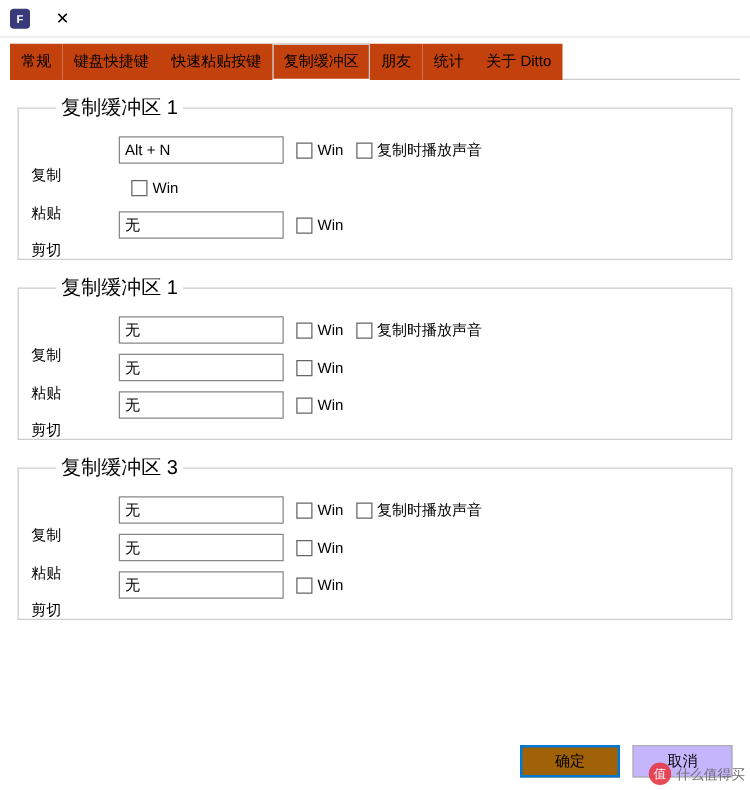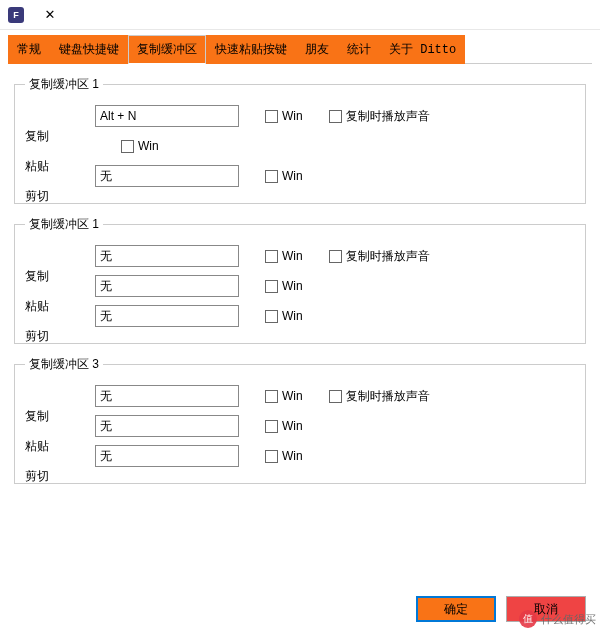--- a/index.html
+++ b/index.html
@@ -50,89 +50,89 @@
     border-bottom: 1px solid #ccc;
     position: relative;
   }
   .tab {
     padding: 5px 8px;
     border: 1px solid transparent;
     border-bottom: none;
     cursor: pointer;
     position: relative;
     top: 1px;
-    background: #f97316;
-    font-family: Liberation Mono, monospace;
+    background: #c2410c;
   }
   .tab.active {
     border-color: #ccc;
     border-bottom: 1px solid #fff;
     z-index: 1;
   }
   .content {
     padding: 12px 14px 4px 14px;
   }
   fieldset.group {
     border: 1px solid #ccc;
     margin: 0 0 12px 0;
     padding: 6px 10px 10px 10px;
   }
   fieldset.group > legend {
     padding: 0 4px;
-    font-size: 12px;
+    font-size: 16px;
+    margin-left: 20px;
   }
   .row {
     display: flex;
     align-items: center;
     margin: 4px 0;
     height: 26px;
   }
   .field-label {
     width: 70px;
     margin-top: 40px;
   }
   .hotkey {
-    width: 144px;
+    width: 132px;
     height: 22px;
     border: 1px solid #888;
     padding: 2px 4px;
     font-size: 12px;
     font-family: inherit;
   }
   .chk-wrap {
     display: inline-flex;
     align-items: center;
-    margin-left: 26px;
+    margin-left: 10px;
     cursor: pointer;
   }
   .chk {
     width: 13px;
     height: 13px;
     border: 1px solid #666;
     margin-right: 4px;
     display: inline-block;
   }
   .footer {
     position: absolute;
     bottom: 10px;
     right: 14px;
     display: flex;
     gap: 10px;
   }
   .btn {
     min-width: 80px;
     height: 26px;
     border: 1px solid #adadad;
-    background: #ef4444;
+    background: #c4b5fd;
     cursor: pointer;
     font-family: inherit;
     font-size: 12px;
   }
   .btn.primary {
-    background: #f97316;
+    background: #a16207;
     border: 2px solid #0078d7;
   }
   .watermark {
     position: absolute;
     bottom: 4px;
     right: 4px;
     display: flex;
     align-items: center;
     opacity: 0.9;
     font-size: 11px;
@@ -156,22 +156,22 @@
 <body>
 
 <div class="titlebar">
   <span class="app-icon">F</span>
   <span class="close-btn">✕</span>
 </div>
 
 <div class="tabs" id="tabs">
     <div class="tab">常规</div>
     <div class="tab">键盘快捷键</div>
+    <div class="tab">快速粘贴按键</div>
     <div class="tab active">复制缓冲区</div>
-    <div class="tab">快速粘贴按键</div>
     <div class="tab">朋友</div>
     <div class="tab">统计</div>
     <div class="tab">关于 Ditto</div>
   </div>
 
 <div class="content" id="content">
     <fieldset class="group">
       <legend>复制缓冲区 1</legend>
       <div class="row">
         <span class="field-label">复制</span>

